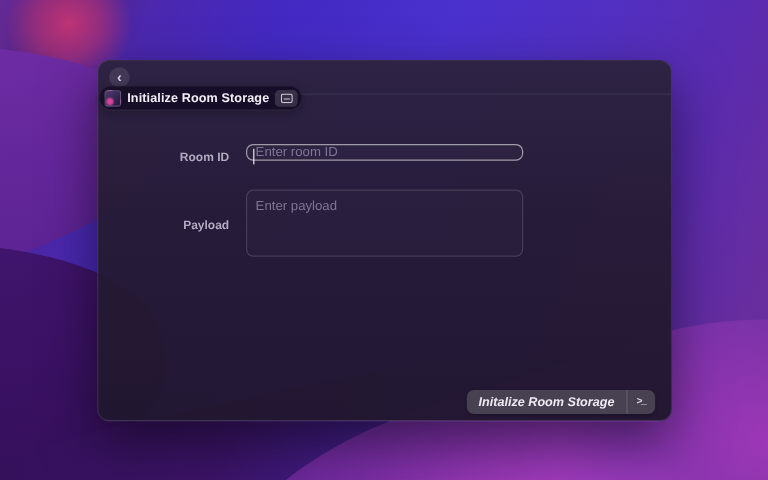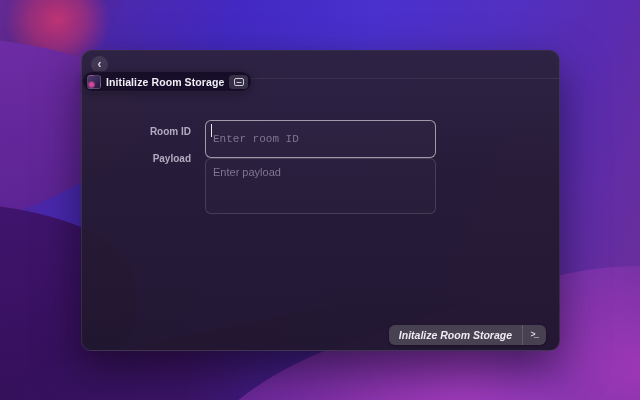--- a/index.html
+++ b/index.html
@@ -51,24 +51,24 @@
   .win-header{height:27px;display:flex;align-items:center;padding-left:9px;
     border-bottom:1px solid rgba(255,255,255,0.07);}
   .back-button{width:17px;height:17px;border-radius:50%;background:rgba(255,255,255,0.10);
     display:flex;align-items:center;justify-content:center;cursor:default;}
   .back-glyph{color:#d9d6e2;font-size:12px;line-height:1;margin-top:-1.5px;font-weight:600;}
 
   .form{position:relative;}
   .field-label{position:absolute;left:20px;width:89px;text-align:right;
     font-size:10px;font-weight:700;color:#b3abc2;}
   .label-room{top:47px;}
-  .label-payload{top:74px;text-align:right;}
-  .text-input{position:absolute;left:123px;top:41px;width:231px;height:38px;
+  .label-payload{top:104px;text-align:right;}
+  .text-input{position:absolute;left:123px;top:41px;width:231px;height:14px;
     box-sizing:border-box;border:1px solid rgba(255,255,255,0.55);border-radius:6px;
-    background:rgba(255,255,255,0.02);color:#fff;font-family:Liberation Mono, monospace;
+    background:rgba(255,255,255,0.02);color:#fff;font-family:Liberation Sans, sans-serif;
     font-size:11px;padding:0 7px;outline:none;}
   .text-area{position:absolute;left:123px;top:79px;width:231px;height:56px;
     box-sizing:border-box;border:1px solid rgba(255,255,255,0.14);border-radius:6px;
     background:rgba(255,255,255,0.015);color:#fff;font-family:"Liberation Sans",sans-serif;
     font-size:11px;padding:7px 7px;outline:none;resize:none;}
   .text-input::placeholder,.text-area::placeholder{color:#7e7692;opacity:1;}
   .caret{position:absolute;left:129px;top:45px;width:1px;height:13px;background:#e9e6f2;z-index:4;}
 
   .action-button{position:absolute;right:13px;bottom:5px;height:20px;
     display:flex;align-items:center;background:#474151;border-radius:6px;

